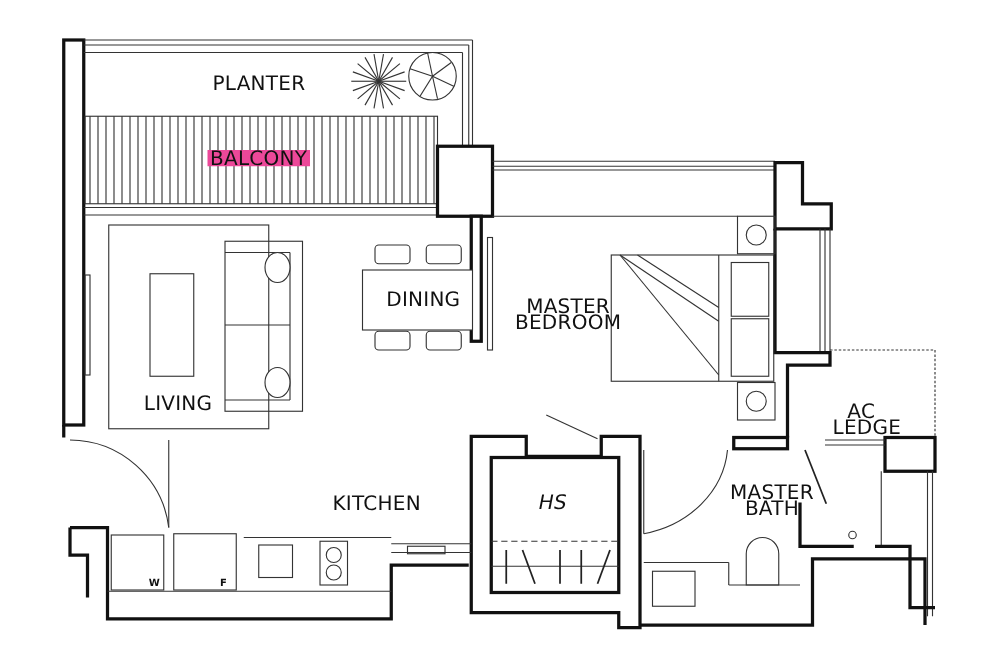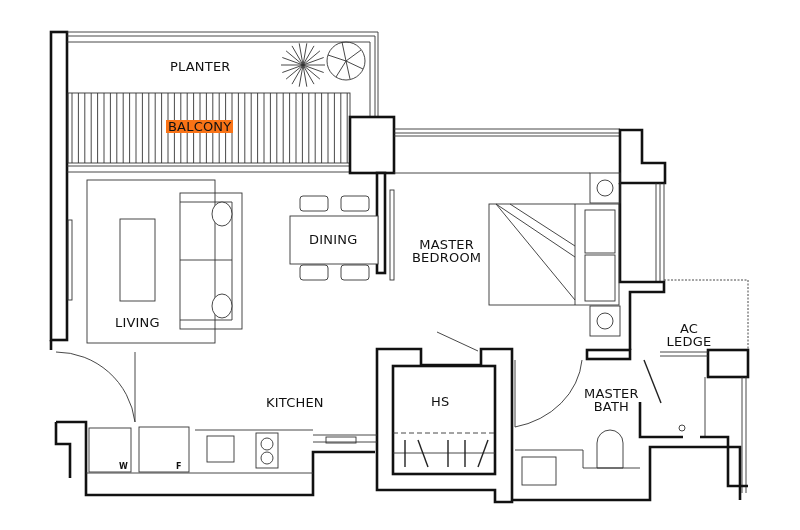--- a/index.html
+++ b/index.html
@@ -1,18 +1,18 @@
 <!DOCTYPE html>
 <html><head>
 <meta charset="utf-8">
 <style>
   html, body { margin:0; padding:0; background:#ffffff; }
   body { width:800px; height:530px; overflow:hidden; position:relative; font-family:"DejaVu Sans", sans-serif; }
   #plan { position:absolute; left:0; top:0; width:800px; height:530px; }
-  .lbl { position:absolute; font-family:"DejaVu Sans", sans-serif; font-size:13px; color:#111; text-align:center; line-height:13px; letter-spacing:0.2px; white-space:nowrap; }
+  .lbl { position:absolute; font-family:"DejaVu Sans", sans-serif; font-size:16px; color:#111; text-align:center; line-height:13px; letter-spacing:0.2px; white-space:nowrap; }
   .small { font-size:8px; font-weight:bold; }
   svg .w { fill:#fff; stroke:#111; stroke-width:2.6; }
   svg .thin { fill:none; stroke:#333; stroke-width:0.9; }
   svg .thinf { fill:#fff; stroke:#333; stroke-width:0.9; }
   svg .med { fill:none; stroke:#222; stroke-width:1.4; }
 </style>
 </head>
 <body>
 
 <svg id="plan" viewBox="0 0 800 530" xmlns="http://www.w3.org/2000/svg">
@@ -223,31 +223,31 @@
     <polyline class="w" style="fill:none" points="700,437 728,437 728,486 748,486"></polyline>
     <circle class="thin" cx="682" cy="428" r="3"></circle>
   </g>
 
   <line class="thin" x1="313" y1="435" x2="377" y2="435"></line>
   <line class="thin" x1="313" y1="442" x2="377" y2="442"></line>
   <rect class="thin" x="326" y="437" width="30" height="6"></rect>
 </svg>
 
 <div class="lbl" style="left:170px;top:60px;">PLANTER</div>
-<div class="lbl" style="left:166px;top:120px;background:#f97316;padding:0 2px;">BALCONY</div>
+<div class="lbl" style="left:166px;top:120px;background:#ec4899;padding:0 2px;">BALCONY</div>
 <div class="lbl" style="left:309px;top:233px;text-align:center;">DINING</div>
 <div class="lbl" style="left:412px;top:238px;">
   <div>MASTER</div>
   <div>BEDROOM</div>
 </div>
 <div class="lbl" style="left:115px;top:316px;">LIVING</div>
 <div class="lbl" style="left:666px;top:322px;width:46px;">
   <div>AC</div>
   <div>LEDGE</div>
 </div>
 <div class="lbl" style="left:266px;top:396px;">KITCHEN</div>
-<div class="lbl" style="left:431px;top:395px;">HS</div>
+<div class="lbl" style="left:431px;top:395px;font-style:italic;">HS</div>
 <div class="lbl" style="left:584px;top:387px;">
   <div>MASTER</div>
   <div>BATH</div>
 </div>
 <div class="lbl small" style="left:119px;top:460px;">W</div>
 <div class="lbl small" style="left:176px;top:460px;">F</div>
 
 </body></html>

